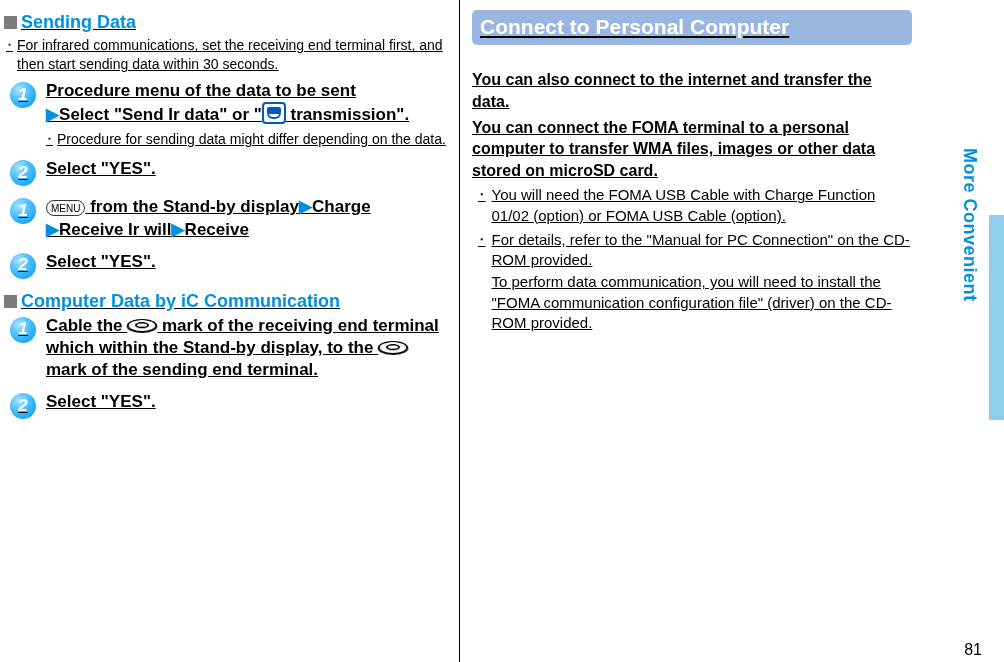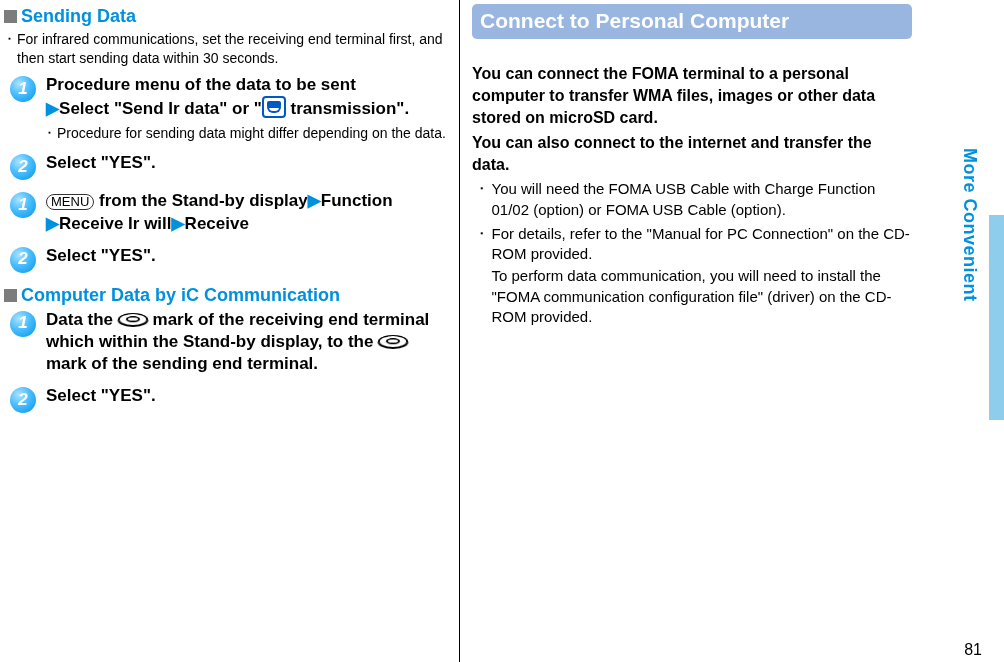--- a/index.html
+++ b/index.html
@@ -9,24 +9,25 @@
       font-family: Arial, Helvetica, sans-serif;
       position: relative;
       background: #fff;
     }
     .page {
       display: flex;
       height: 100%;
     }
     .column {
       width: 460px;
-      padding: 4px 8px 4px 12px;
+      padding: 10px 8px 4px 12px;
       font-size: 15px;
       line-height: 1.35;
       color: #000;
+      text-decoration: underline;
     }
     .column.left { border-right: 1px solid #000; padding-left: 4px; padding-right: 12px; }
     .column.right { padding-left: 12px; }
 
     .subhead {
       display: flex;
       align-items: baseline;
       gap: 4px;
       margin-bottom: 2px;
     }
@@ -83,21 +84,21 @@
       margin-left: 0px;
     }
     .step-sub .dot { flex: 0 0 auto; }
 
     .menu-btn {
       display: inline-flex;
       align-items: center;
       justify-content: center;
       border: 1px solid #333;
       border-radius: 10px;
-      font-size: 13px;
+      font-size: 10px;
       padding: 1px 4px 1px 4px;
       height: 16px;
       font-weight: normal;
       font-family: Arial, sans-serif;
       vertical-align: text-bottom;
       background: #fff;
       color: #000;
     }
 
     .ic-icon {
@@ -252,60 +253,60 @@
           <span>Select "YES".</span>
         </div>
       </div>
     </div>
 
 
     <div class="steps">
       <div class="step">
         <div class="stepnum">1</div>
         <div class="step-body">
-          <span class="menu-btn">MENU</span><span> from the Stand-by display</span><span class="tri">▶</span><span>Function</span><br>
+          <span class="menu-btn">MENU</span><span> from the Stand-by display</span><span class="tri">▶</span><span>Charge</span><br>
           <span class="tri">▶</span><span>Receive Ir will</span><span class="tri">▶</span><span>Receive</span>
         </div>
       </div>
       <div class="step">
         <div class="stepnum">2</div>
         <div class="step-body">
           <span>Select "YES".</span>
         </div>
       </div>
     </div>
 
     <div class="subhead" style="margin-top:10px;">
       <span class="subhead-marker"></span>
       <span class="subhead-text">Computer Data by iC Communication</span>
     </div>
 
     <div class="steps">
       <div class="step">
         <div class="stepnum">1</div>
         <div class="step-body">
-          <span>Data the </span><span class="felica-mark"></span><span> mark of the receiving end terminal which within the Stand-by display, to the </span><span class="felica-mark"></span><span> mark of the sending end terminal.</span>
+          <span>Cable the </span><span class="felica-mark"></span><span> mark of the receiving end terminal which within the Stand-by display, to the </span><span class="felica-mark"></span><span> mark of the sending end terminal.</span>
         </div>
       </div>
       <div class="step">
         <div class="stepnum">2</div>
         <div class="step-body">
           <span>Select "YES".</span>
         </div>
       </div>
     </div>
 
   </div>
 
   <div class="column right">
 
     <div class="main-head">Connect to Personal Computer</div>
 
+    <div class="intro-bold">You can also connect to the internet and transfer the data.</div>
     <div class="intro-bold">You can connect the FOMA terminal to a personal computer to transfer WMA ﬁles, images or other data stored on microSD card.</div>
-    <div class="intro-bold">You can also connect to the internet and transfer the data.</div>
 
     <div class="bullet2">
       <span class="dot">･</span>
       <div class="bullet2-body">You will need the FOMA USB Cable with Charge Function 01/02 (option) or FOMA USB Cable (option).</div>
     </div>
 
     <div class="bullet2">
       <span class="dot">･</span>
       <div class="bullet2-body">
         <p>For details, refer to the "Manual for PC Connection" on the CD-ROM provided.</p>

